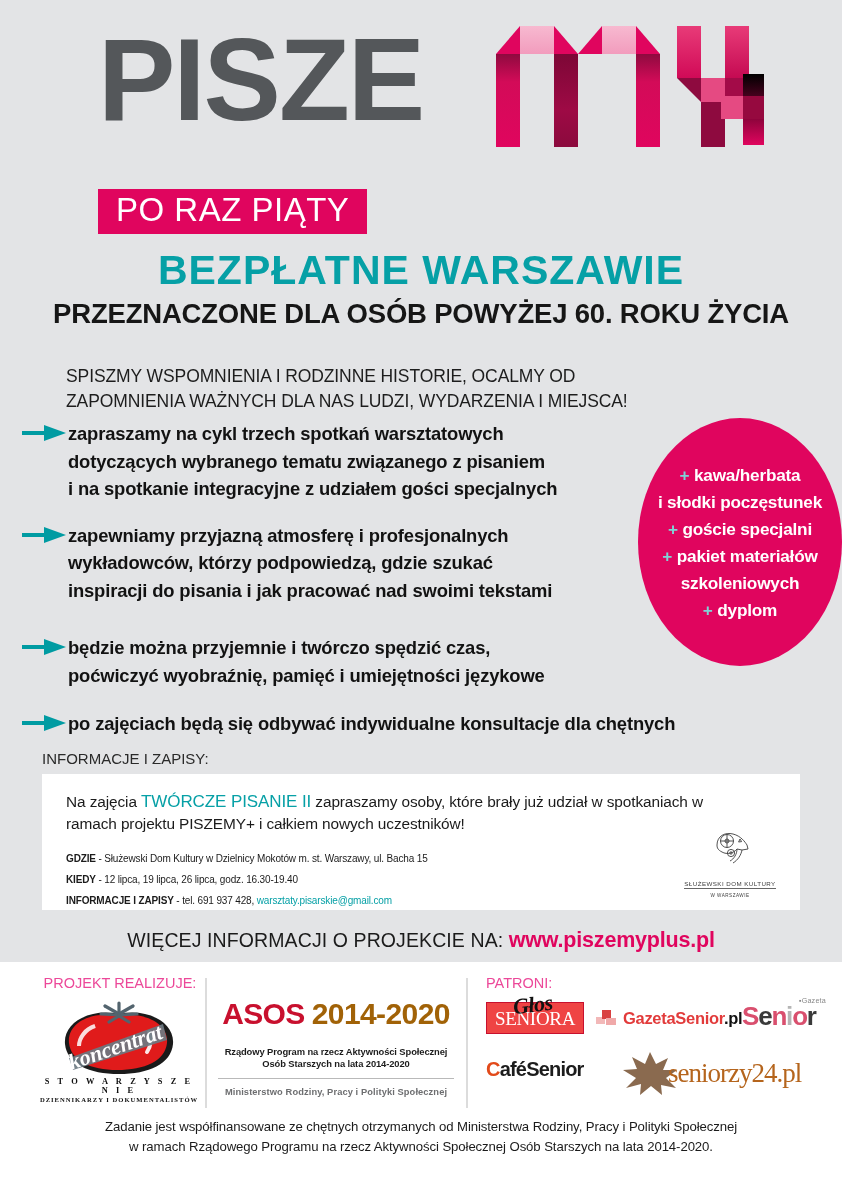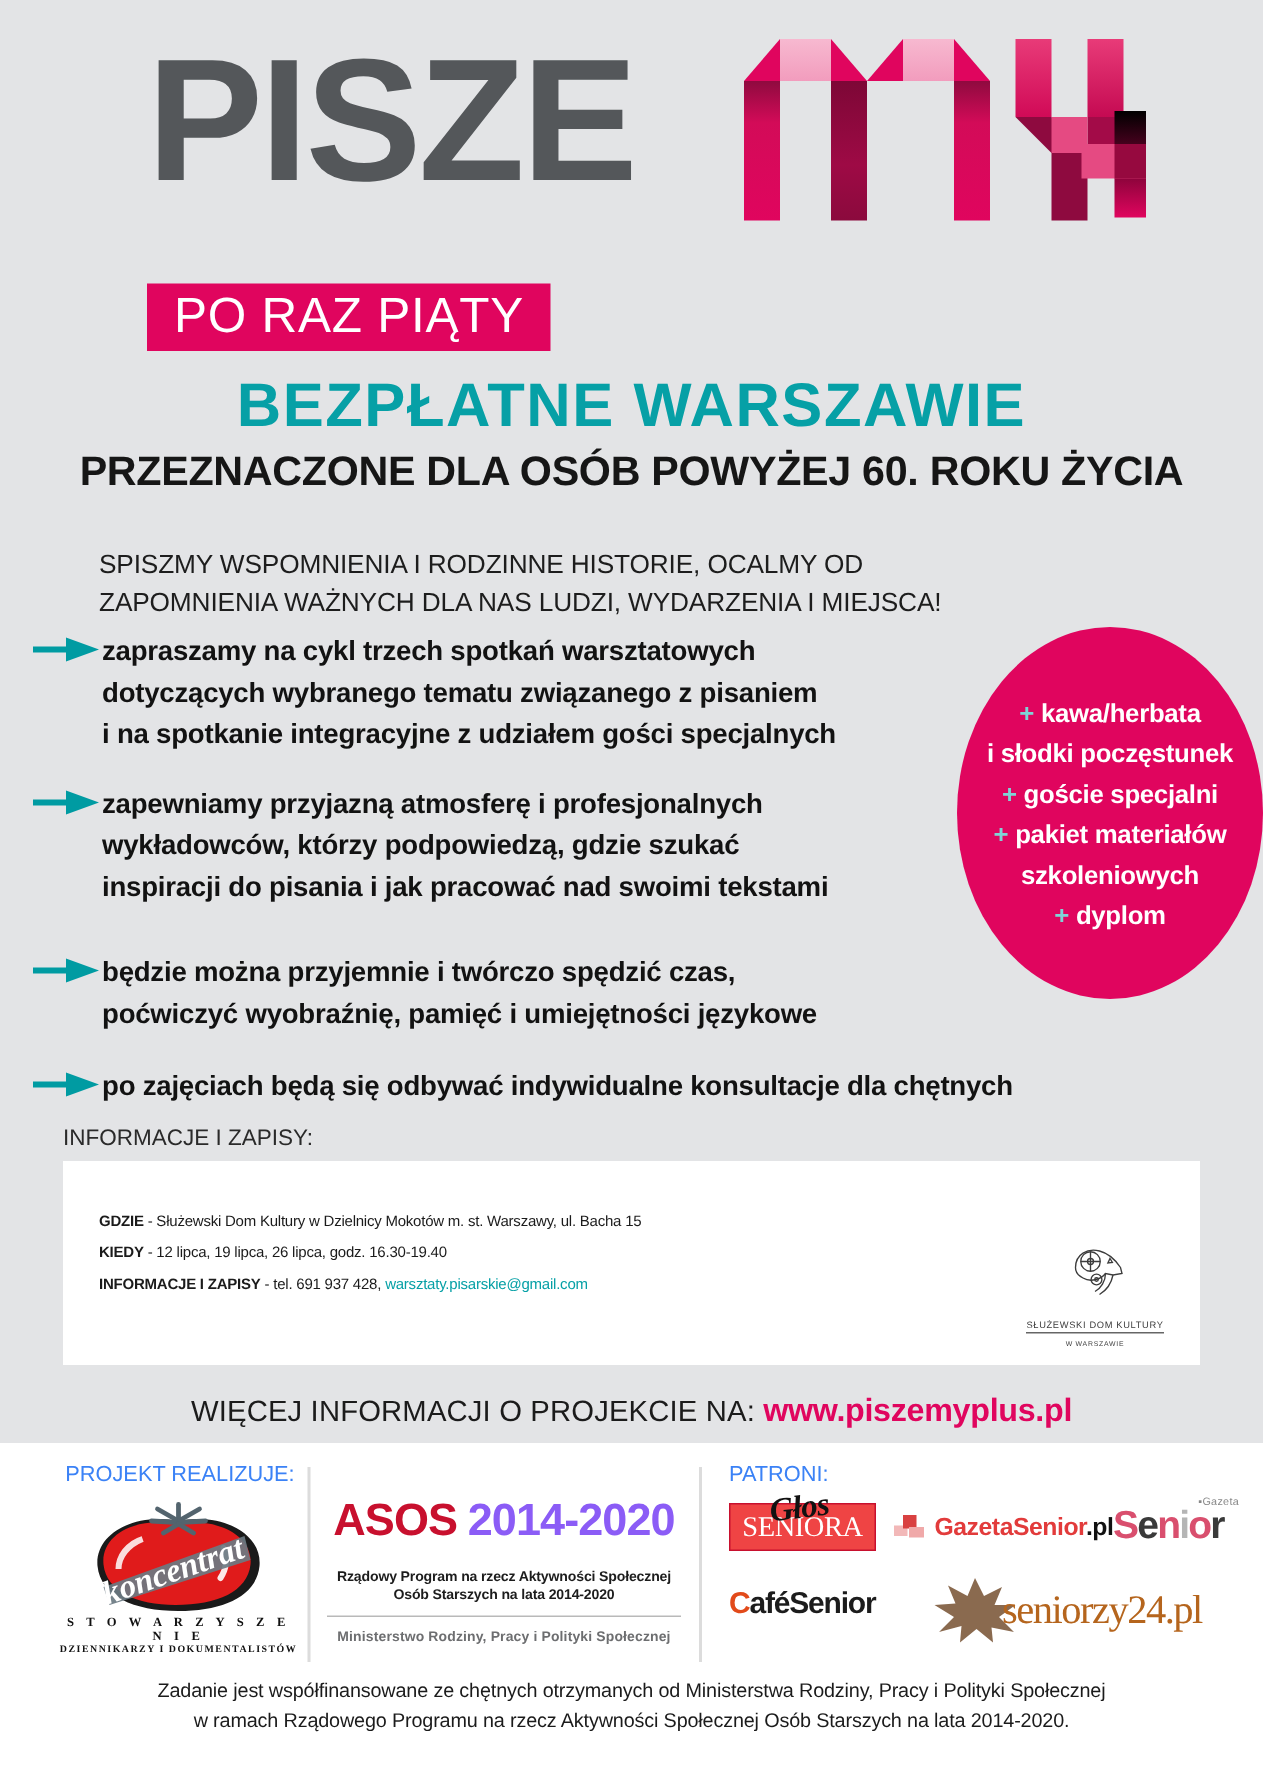--- a/index.html
+++ b/index.html
@@ -244,34 +244,34 @@
     background: #ffffff;
   }
   .sep-v {
     position: absolute;
     width: 2px;
     background: #dcdcdc;
   }
   .foot-heading {
     position: absolute;
     font-size: 14.5px;
-    color: #3b82f6;
+    color: #ec4899;
     letter-spacing: 0px;
   }
 
   
   .konc-wrap { position: absolute; left: 38px; top: 1000px; width: 162px; text-align: center; }
   .konc-sub1 { font-size: 8.4px; letter-spacing: 3.1px; color: #111; font-weight: bold; margin-top: 1px; font-family: "Liberation Serif", serif; }
   .konc-sub2 { font-size: 6.6px; letter-spacing: 1.0px; color: #111; font-weight: bold; font-family: "Liberation Serif", serif; margin-top: 1px; }
 
   
   .asos-wrap { position: absolute; left: 212px; top: 999px; width: 248px; text-align: center; }
   .asos-title { font-size: 0; line-height: 30px; }
   .asos-title .a { font-size: 30px; font-weight: bold; color: #c8102e; letter-spacing: -0.6px; font-family: "Liberation Sans", sans-serif;}
-  .asos-title .b { font-size: 30px; font-weight: bold; color: #8b5cf6; letter-spacing: -0.6px; margin-left: 7px; text-align: center;}
+  .asos-title .b { font-size: 30px; font-weight: bold; color: #a16207; letter-spacing: -0.6px; margin-left: 7px; text-align: center;}
   .asos-p { font-size: 9.4px; font-weight: bold; color: #1c1c1c; line-height: 12px; margin-top: 7px; letter-spacing: -0.1px;}
   .asos-rule { height: 1px; background: #b9b9b9; margin: 8px 6px 0 6px; }
   .asos-min { font-size: 9.3px; color: #6d6e70; font-weight: bold; margin-top: 8px; letter-spacing: 0.1px;}
 
   
   .patron-row { position: absolute; display: flex; align-items: center; }
   .glos-box {
     background: #ef4444; width: 96px; height: 30px; position: relative;
     border: 1.4px solid #c8102e;
   }
@@ -438,20 +438,21 @@
     <div class="ci"><span>i słodki poczęstunek</span></div>
     <div class="ci"><span class="plus">+</span> <span>gościе specjalni</span></div>
     <div class="ci"><span class="plus">+</span> <span>pakiet materiałów</span></div>
     <div class="ci"><span>szkoleniowych</span></div>
     <div class="ci"><span class="plus">+</span> <span>dyplom</span></div>
   </div>
 
   <div class="info-label">INFORMACJE I ZAPISY:</div>
   <div class="white-box">
     <div class="wb-inner">
+      <div class="wb-p1"><span>Na zajęcia </span><span class="teal">TWÓRCZE PISANIE II</span><span> zapraszamy osoby, które brały już udział w spotkaniach w ramach projektu PISZEMY+ i całkiem nowych uczestników!</span></div>
       <div class="wb-details">
         <div><b>GDZIE</b><span> - Służewski Dom Kultury w Dzielnicy Mokotów m. st. Warszawy, ul. Bacha 15</span></div>
         <div><b>KIEDY</b><span> - 12 lipca, 19 lipca, 26 lipca, godz. 16.30-19.40</span></div>
         <div><b>INFORMACJE I ZAPISY</b><span> - tel. 691 937 428, </span><span class="mail">warsztaty.pisarskie@gmail.com</span></div>
       </div>
       <div class="sdk-logo">
         <svg width="46" height="40" viewBox="0 0 46 40" style="display:block;margin:0 auto 3px auto;">
           <g fill="none" stroke="#3d3d3d" stroke-width="0.9">
             <path d="M10,16 C10,7 18,3 26,5 C34,7 38,13 40,16 L41,20 L35,21 L30,20 C27,24 20,26 15,23 C11,21 10,19 10,16 Z"></path>
             <circle cx="20" cy="12" r="6.5"></circle>

